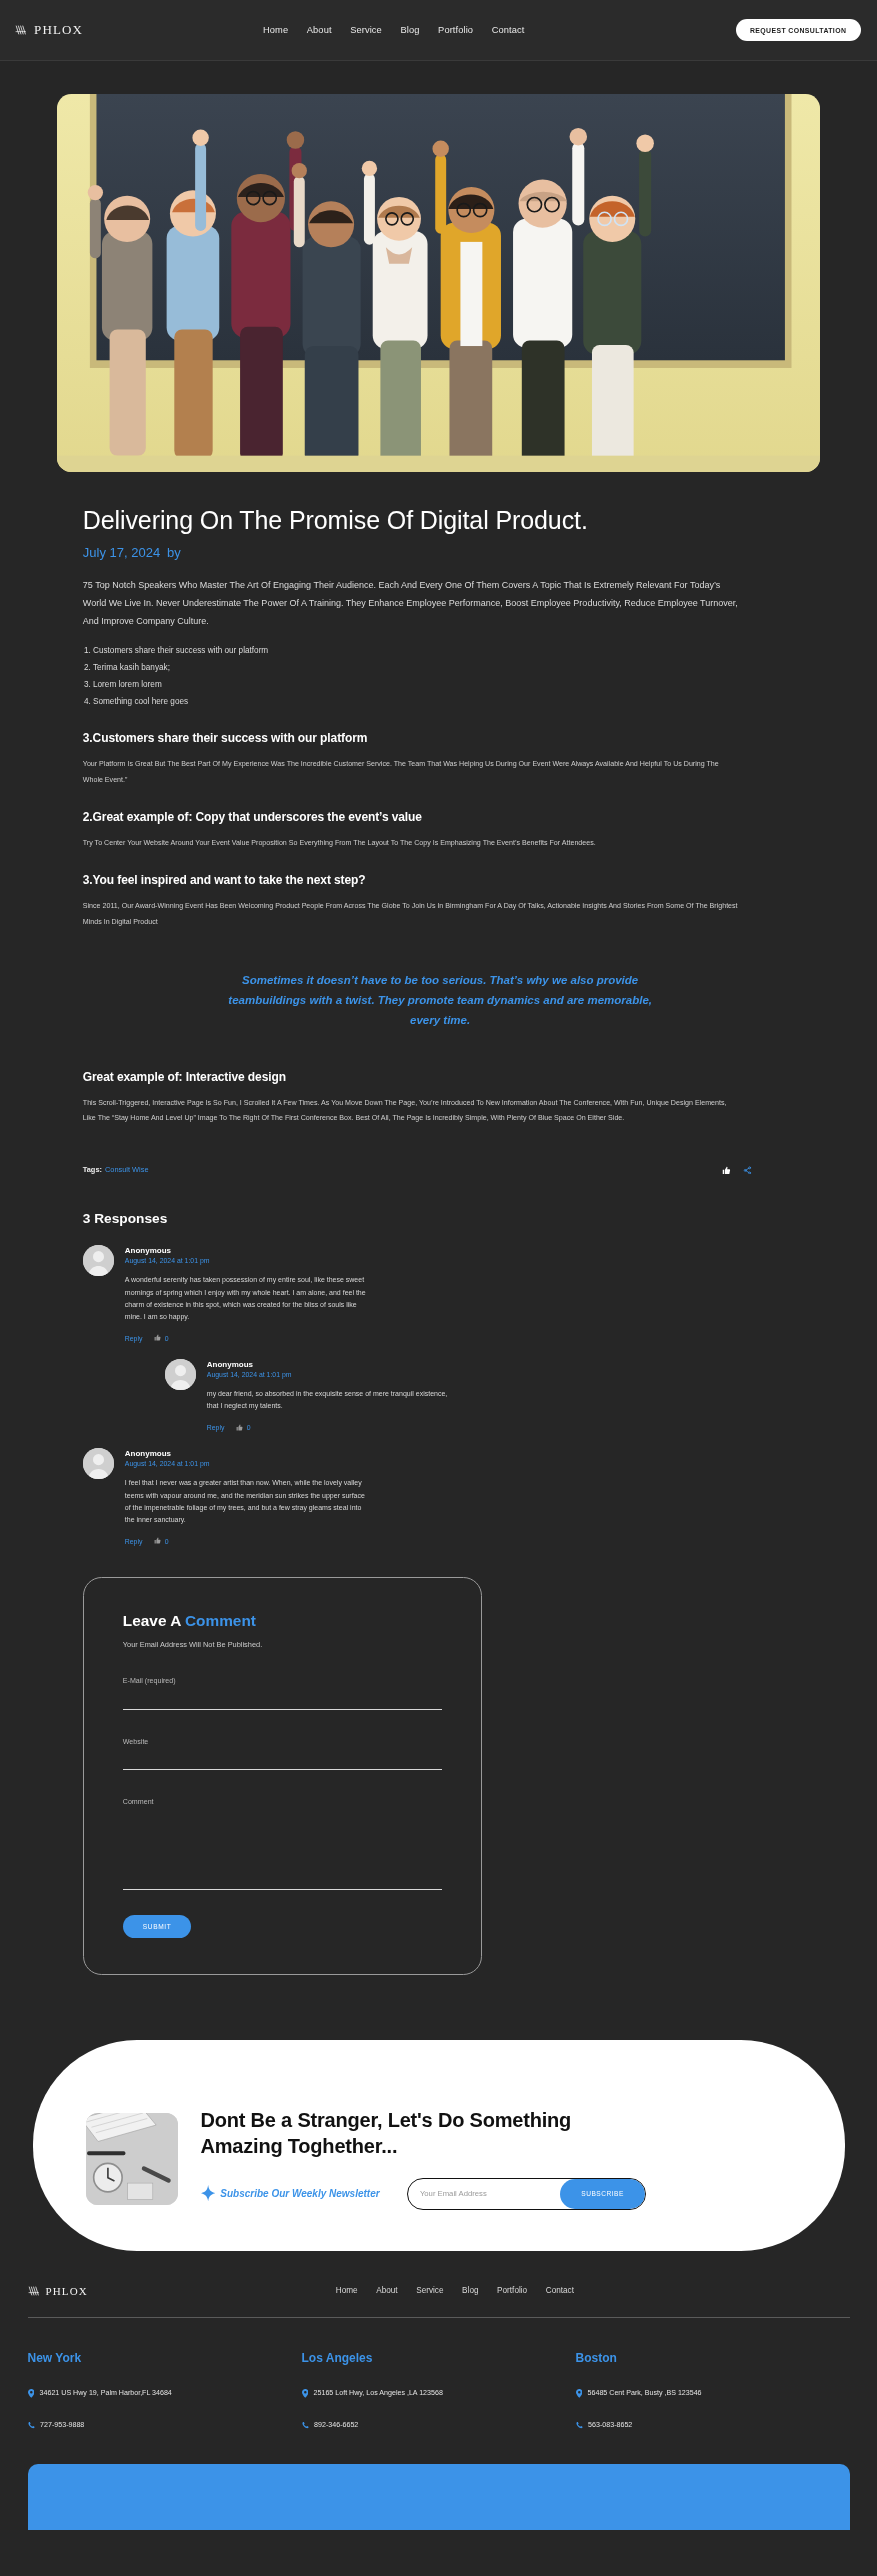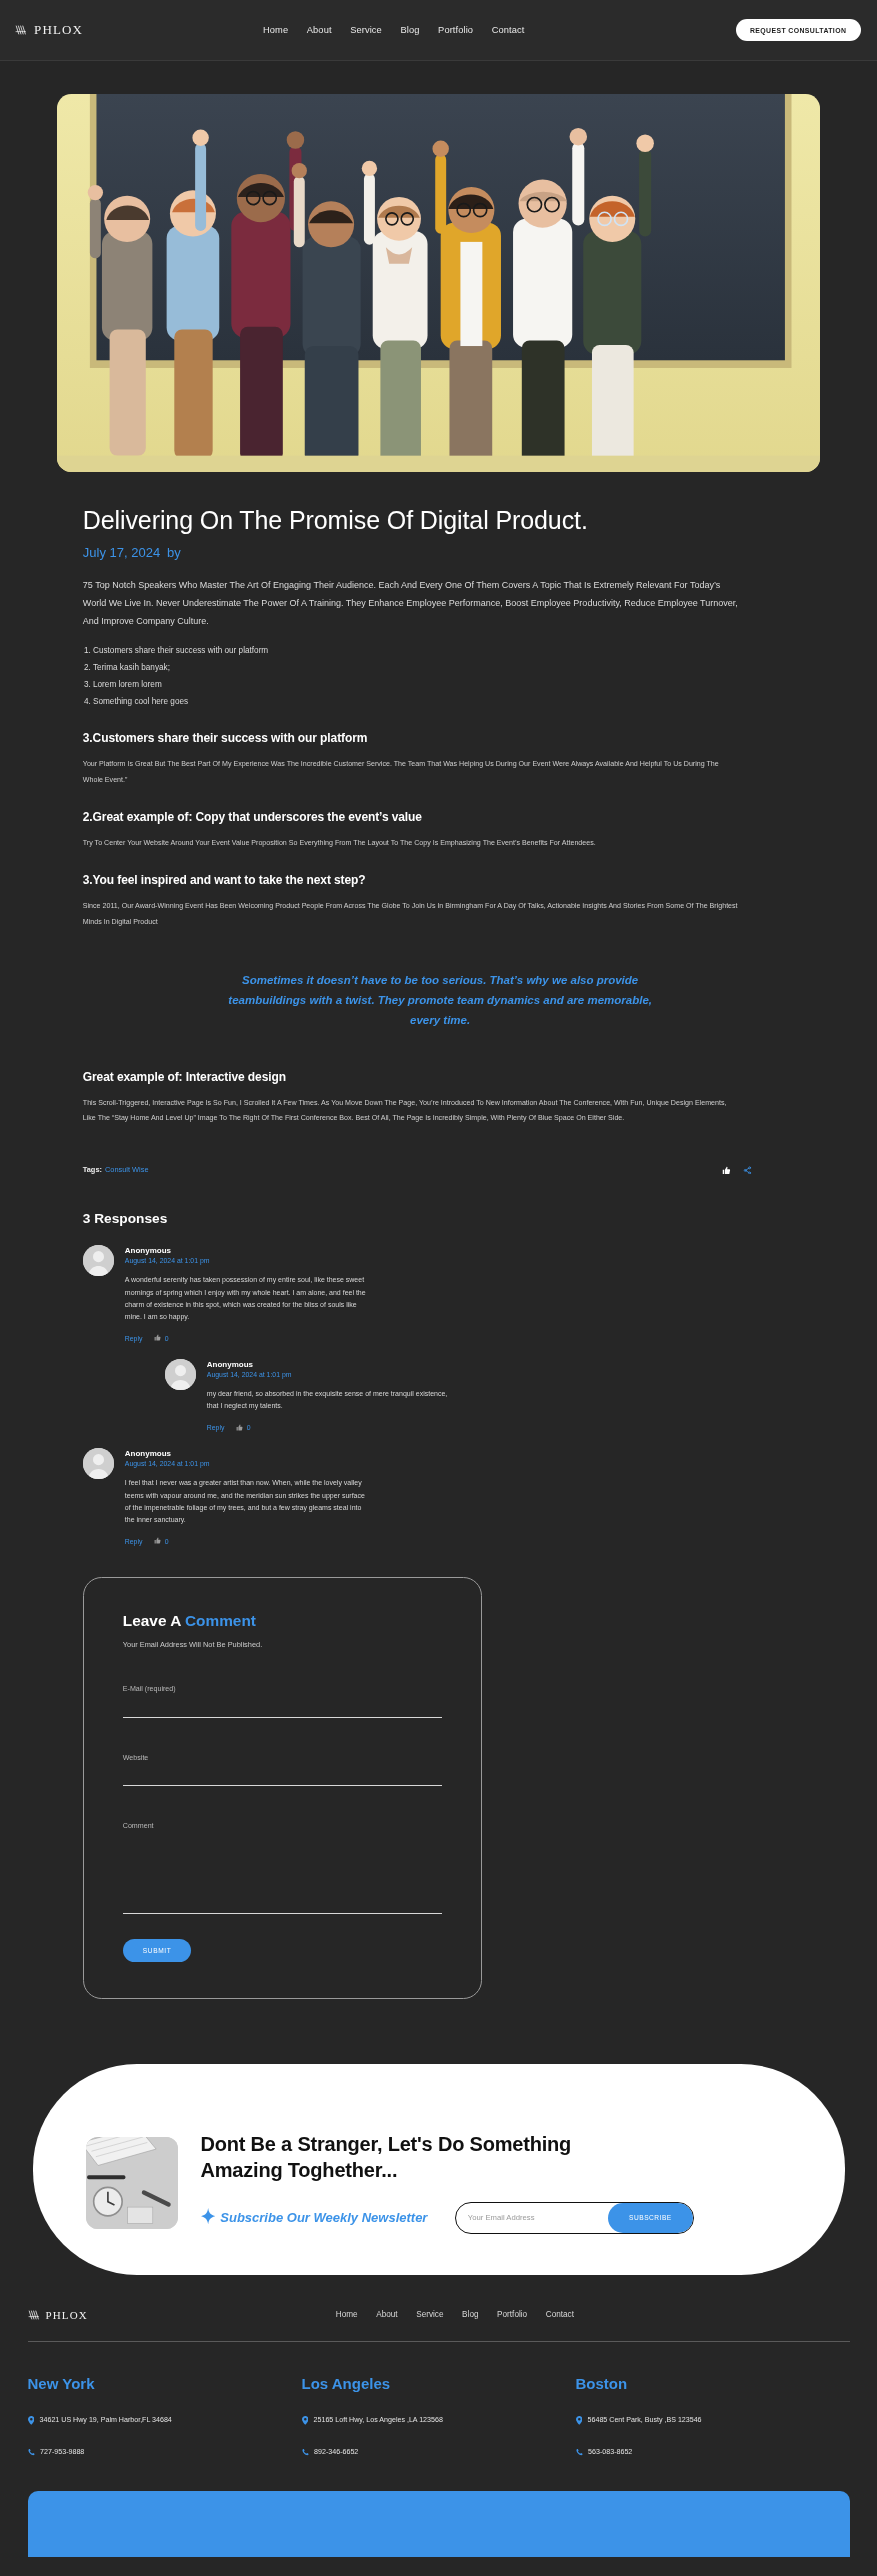--- a/index.html
+++ b/index.html
@@ -201,21 +201,21 @@
   .comment-form-card {
     margin: 32px 0 0 0;
     width: 399px;
     border: 0.5px solid #9a9a9a;
     border-radius: 18.6px;
     padding: 34px 39px 36px;
   }
   .form-title { font-size: 15.4px; font-weight: 700; color: #ffffff; }
   .form-title em { color: #3c93e8; font-style: normal; }
   .form-note { margin-top: 10px; color: #cccccc; font-size: 7.4px; }
-  .field { margin-top: 36px; }
+  .field { margin-top: 28px; }
   .field label {
     display: block;
     color: #b9b9b9;
     font-size: 7.1px;
     margin-bottom: 6.6px;
   }
   .field input[type="text"] {
     width: 100%;
     background: transparent;
     border: none;
@@ -287,21 +287,21 @@
   .cta-sub-row {
     margin-top: 18.6px;
     display: flex;
     align-items: center;
     gap: 14.3px;
   }
   .cta-sub-label {
     color: #3c93e8;
     font-style: italic;
     font-weight: 700;
-    font-size: 13px;
+    font-size: 10px;
     display: flex;
     align-items: center;
     gap: 5.5px;
   }
   .subscribe-form {
     display: flex;
     align-items: center;
     border: 0.5px solid #111111;
     border-radius: 16.4px;
     overflow: hidden;
@@ -362,21 +362,21 @@
     margin: 20px auto 0;
   }
   .footer-cols {
     width: 822px;
     margin: 34px auto 0;
     display: flex;
   }
   .footer-col { width: 274px; }
   .footer-col h4 {
     color: #3c93e8;
-    font-size: 15px;
+    font-size: 12px;
     font-weight: 700;
     margin-bottom: 24px;
   }
   .footer-line {
     display: flex;
     align-items: flex-start;
     gap: 5.5px;
     color: #e4e4e4;
     font-size: 7.1px;
     margin-bottom: 21px;

